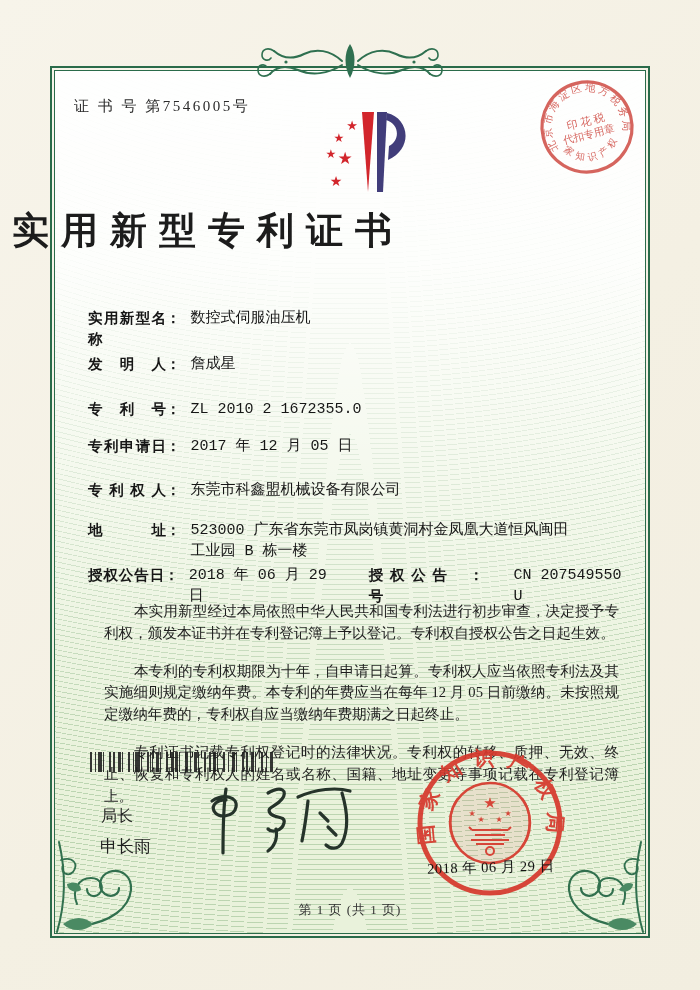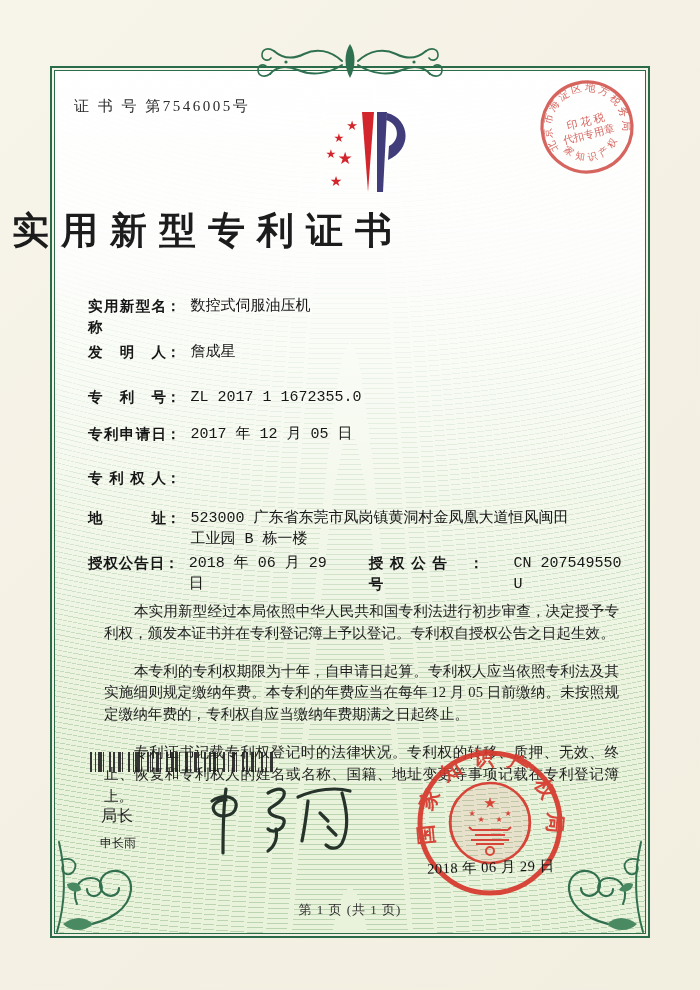--- a/index.html
+++ b/index.html
@@ -18,21 +18,21 @@
       repeating-radial-gradient(140% 80% at 50% -48%,
         rgba(124,172,118,.42) 0 1px, rgba(255,255,255,0) 1px 6px),
       #e9f2db;}
   
   .cert-no{position:absolute;left:74px;top:97px;font-size:15px;letter-spacing:2.5px;color:#2b2b2b;}
   .logo{position:absolute;left:288px;top:104px;width:124px;height:100px;}
   .title{position:absolute;left:0;right:0;top:206px;text-align:left;
          font-size:37px;font-weight:700;color:#1c1c1c;letter-spacing:12px;text-indent:12px;}
   
   .frow{position:absolute;left:88px;width:548px;display:flex;align-items:flex-start;
-        font-size:15px;color:#161616;line-height:21px;}
+        font-size:15px;color:#161616;line-height:21px;margin-top:12px;}
   .flabel{display:inline-block;width:78px;font-weight:700;font-size:14.5px;
           text-align:justify;text-align-last:justify;}
   .fcolon{font-weight:700;font-size:14.5px;margin:0 10px 0 0;}
   .fvalue{flex:0 1 auto;font-family:Liberation Mono, monospace;}
   .addr .fvalue{width:378px;}
   .grant-group{display:flex;align-items:flex-start;}
   .grant-right{margin-left:22px;gap:20px;}
   .grant-right .flabel{width:auto;letter-spacing:2px;}
   
   .paras{position:absolute;left:88px;top:585px;width:547px;
@@ -41,21 +41,21 @@
   
   .barcode{position:absolute;left:90px;top:752px;width:183px;height:20px;opacity:.88;
     background-image:
       repeating-linear-gradient(90deg,#1d1d1d 0 2px,transparent 2px 5px,#1d1d1d 5px 6px,
         transparent 6px 9px,#1d1d1d 9px 12px,transparent 12px 13px,#1d1d1d 13px 14px,transparent 14px 19px),
       repeating-linear-gradient(90deg,transparent 0 8px,#1d1d1d 8px 10px,transparent 10px 23px,
         #1d1d1d 23px 24px,transparent 24px 37px);}
   
   .sig-title{position:absolute;left:101px;top:806px;font-size:16px;color:#1f1f1f;
              font-family:"Liberation Sans","DejaVu Sans",sans-serif;}
-  .sig-name{position:absolute;left:100px;top:835px;font-size:12px;color:#1f1f1f;
+  .sig-name{position:absolute;left:100px;top:835px;font-size:17px;color:#1f1f1f;
             font-family:"Liberation Sans","DejaVu Sans",sans-serif;}
   .sig-hand{position:absolute;left:190px;top:779px;width:180px;height:86px;}
   
   .seal{position:absolute;left:413px;top:746px;width:154px;height:154px;opacity:.93;}
   .seal-date{position:absolute;left:427px;top:858px;font-size:14.5px;letter-spacing:.5px;
              color:#141414;transform:rotate(-1.5deg);}
   .tax-stamp{position:absolute;left:538px;top:78px;width:98px;height:98px;
              transform:rotate(-14deg);opacity:.85;}
   
   .top-orn{position:absolute;left:240px;top:40px;width:220px;height:44px;}
@@ -154,30 +154,31 @@
     <span class="fvalue">数控式伺服油压机</span>
   </div>
   <div class="frow" style="top:342px">
     <span class="flabel">发明人</span>
       <span class="fcolon">：</span>
     <span class="fvalue">詹成星</span>
   </div>
   <div class="frow" style="top:387px">
     <span class="flabel">专利号</span>
       <span class="fcolon">：</span>
-    <span class="fvalue">ZL 2017 1 1672355.0</span>
+    <span class="fvalue">ZL 2010 2 1672355.0</span>
   </div>
   <div class="frow" style="top:424px">
     <span class="flabel">专利申请日</span>
       <span class="fcolon">：</span>
     <span class="fvalue">2017 年 12 月 05 日</span>
   </div>
   <div class="frow" style="top:468px">
     <span class="flabel">专利权人</span>
       <span class="fcolon">：</span>
+    <span class="fvalue">东莞市科鑫盟机械设备有限公司</span>
   </div>
   <div class="frow addr" style="top:508px">
     <span class="flabel">地址</span>
       <span class="fcolon">：</span>
     <span class="fvalue">523000 广东省东莞市凤岗镇黄洞村金凤凰大道恒风闽田工业园 B 栋一楼</span>
   </div>
   <div class="frow" style="top:553px">
     <span class="grant-group">
       <span class="flabel">授权公告日</span>
         <span class="fcolon">：</span>

